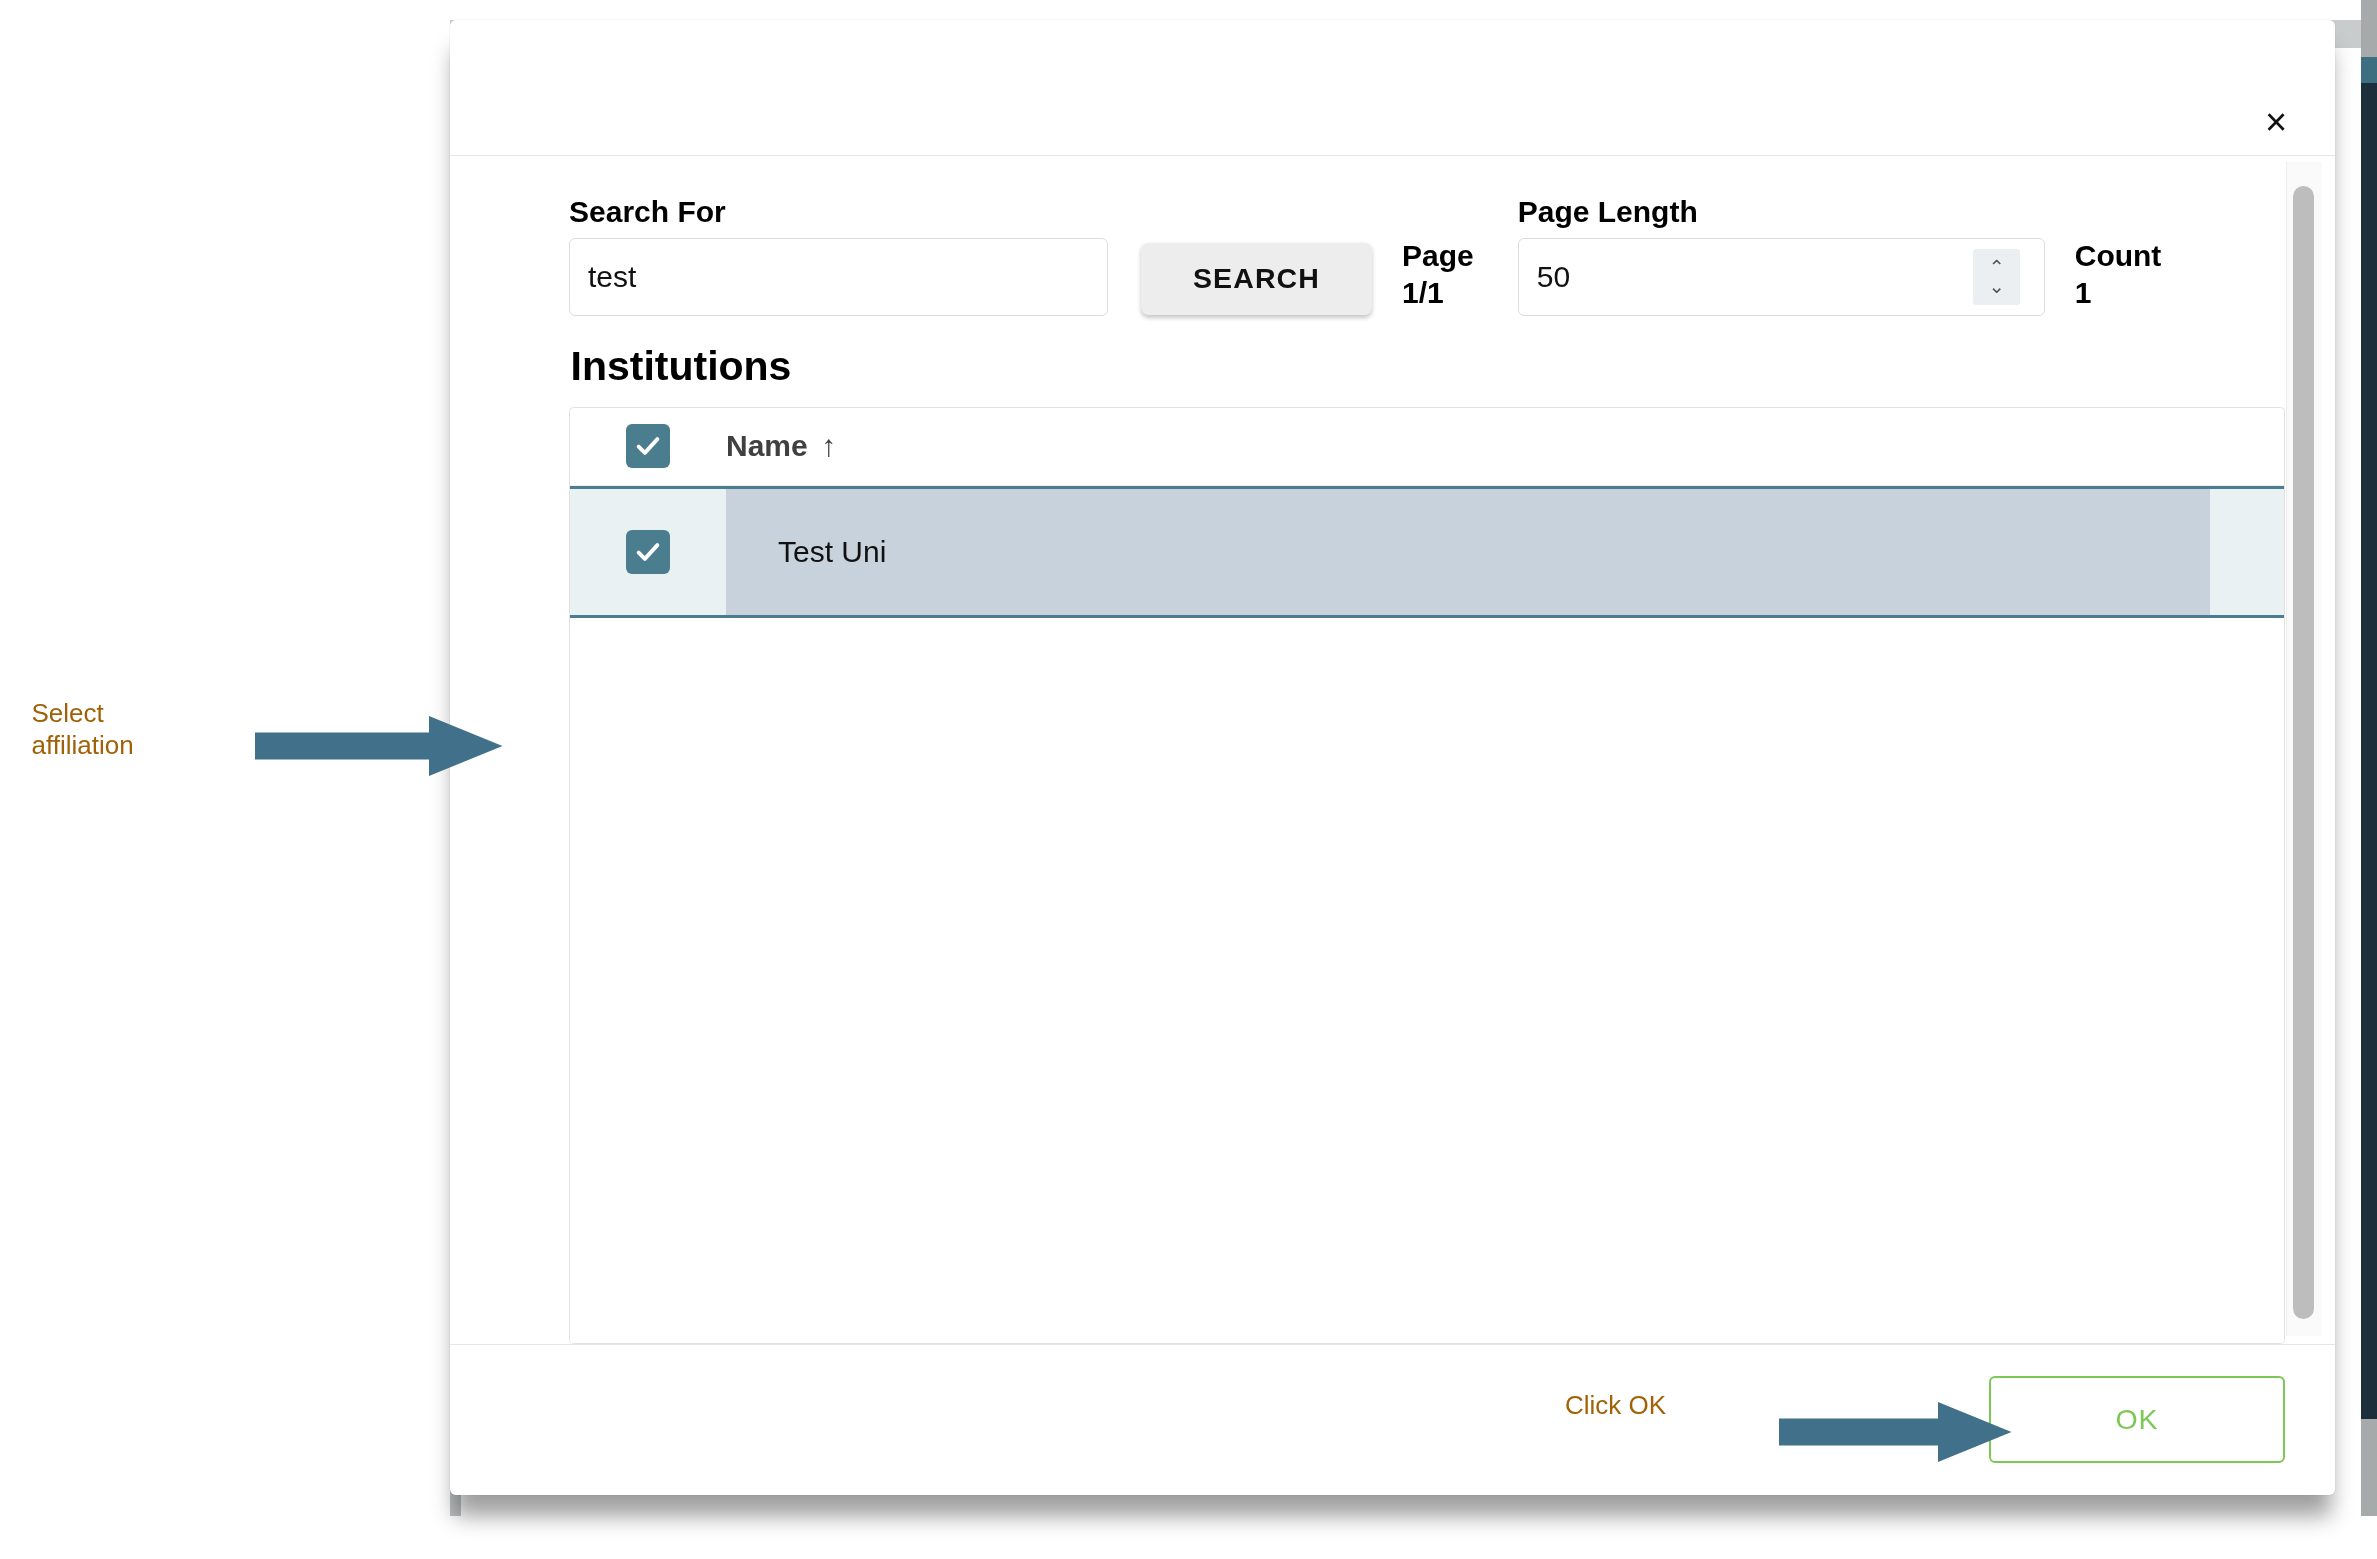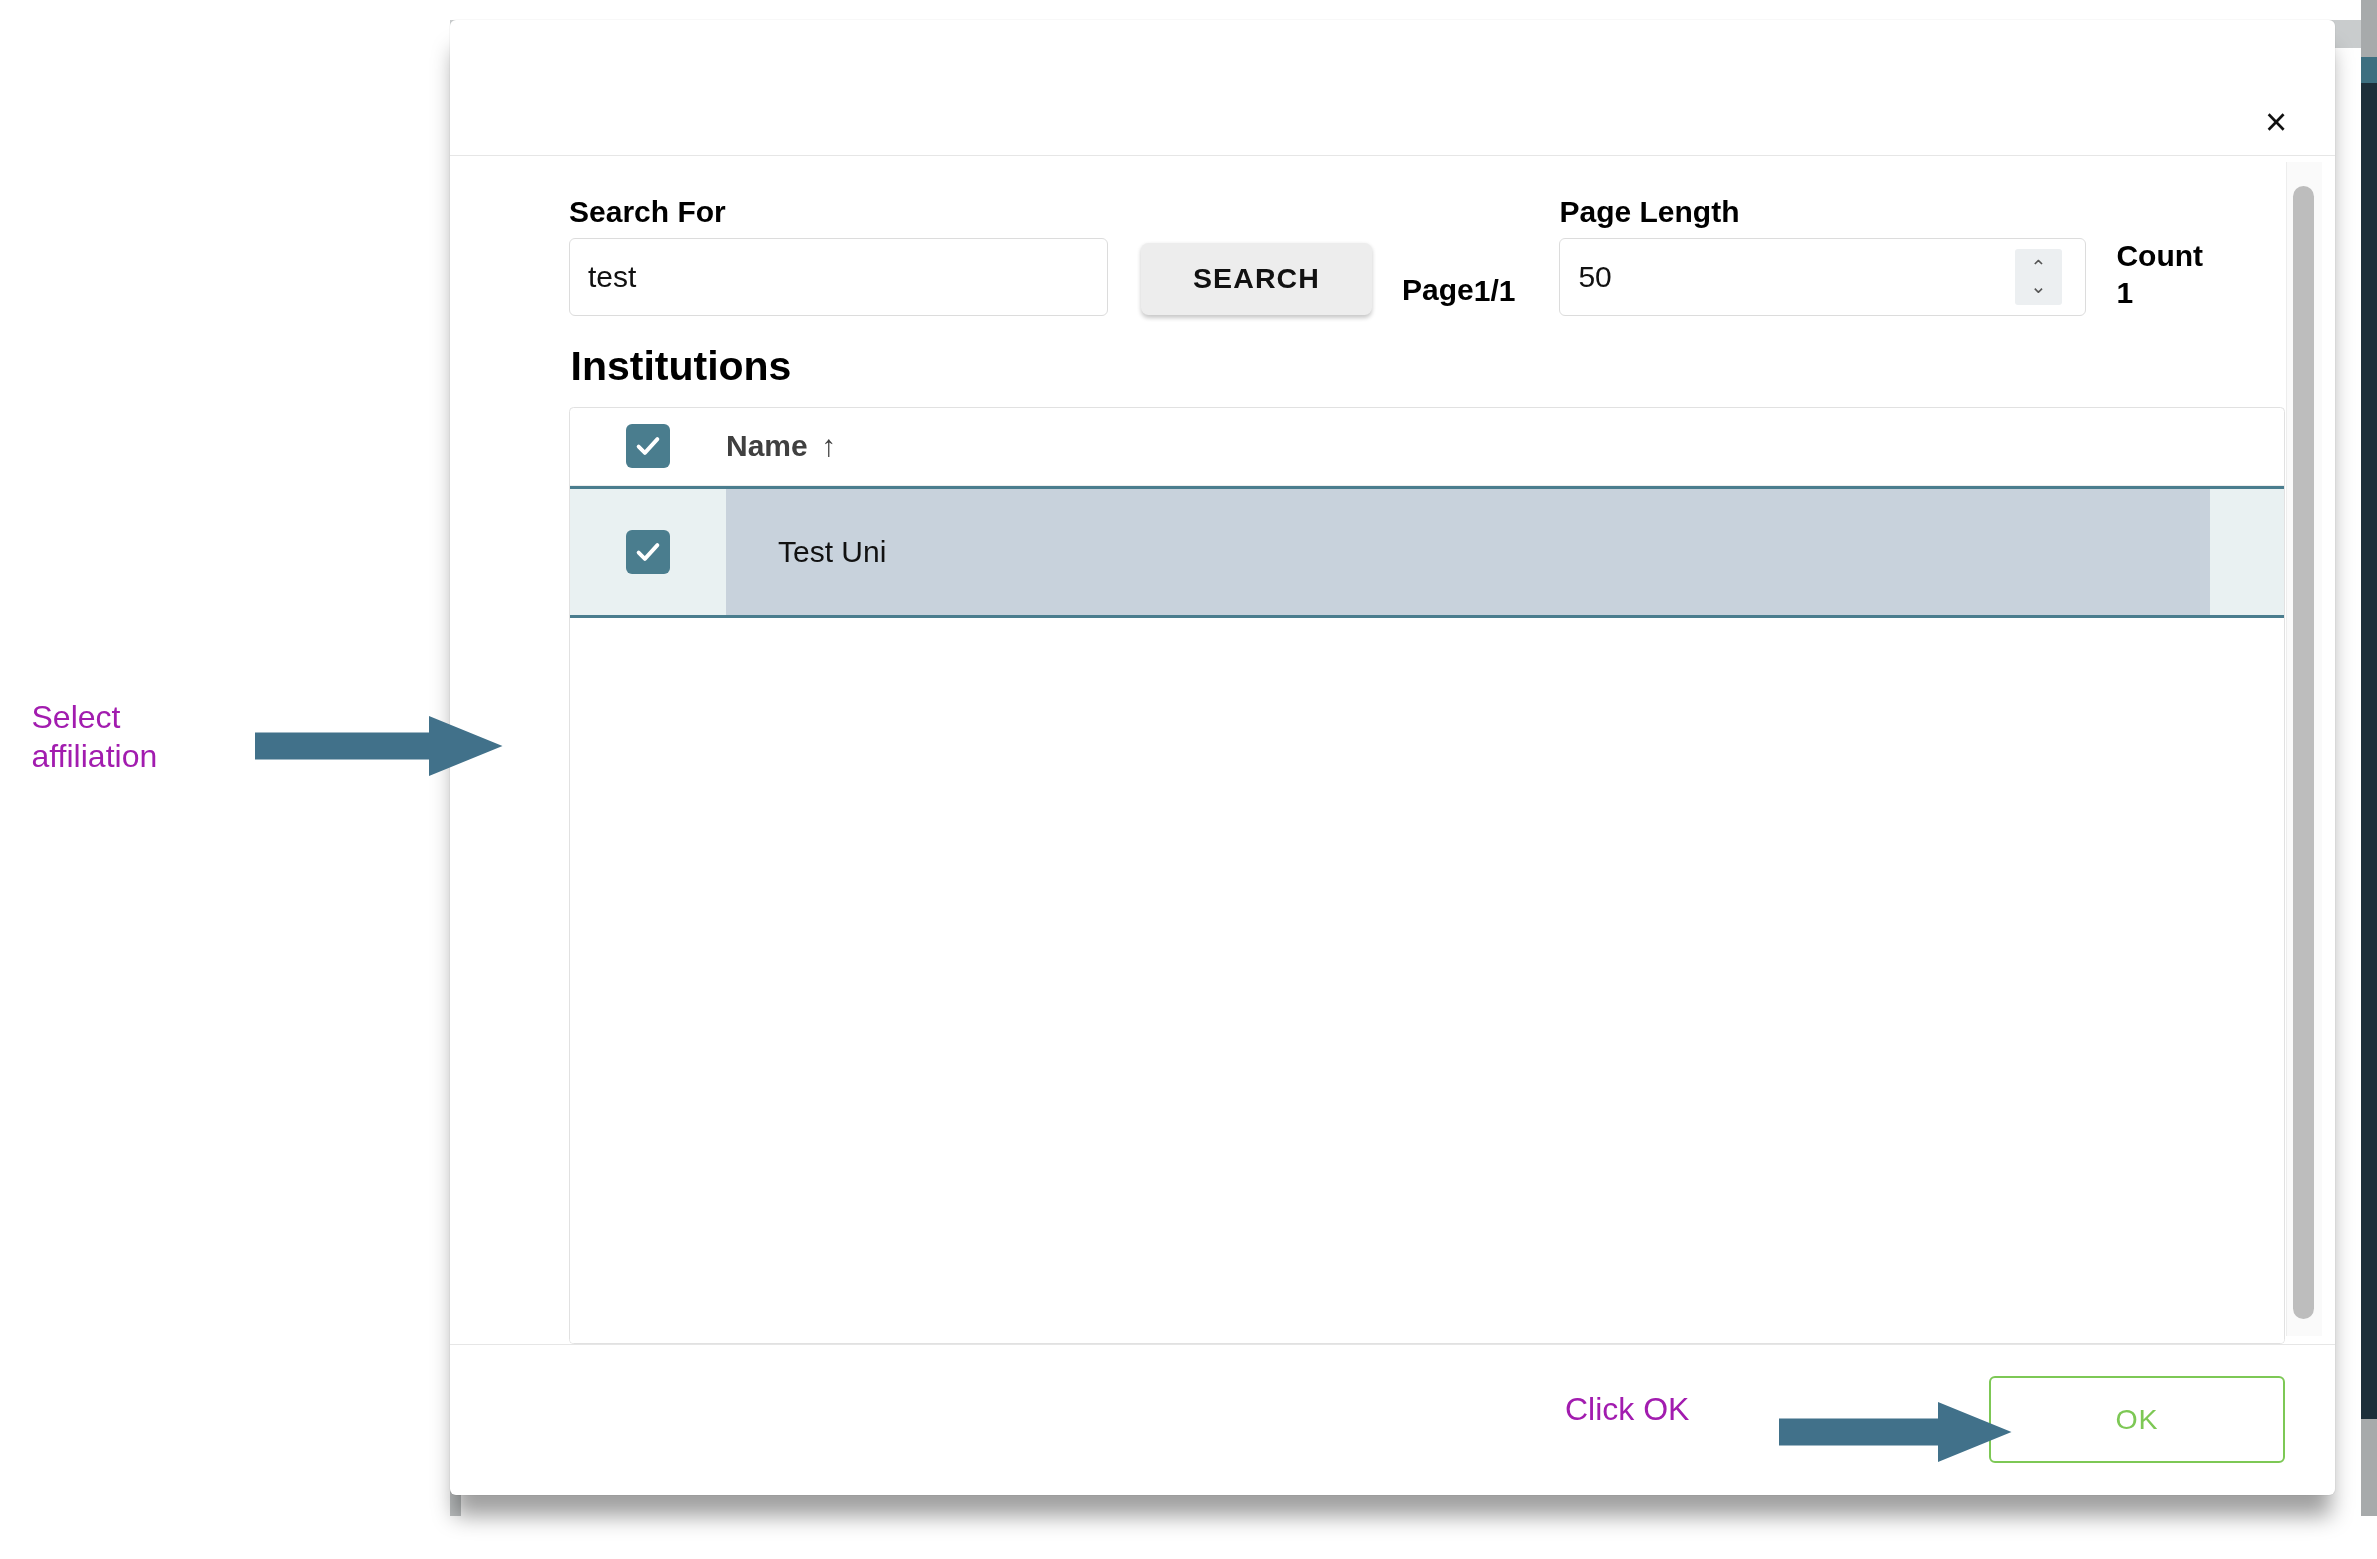--- a/index.html
+++ b/index.html
@@ -126,21 +126,21 @@
     margin-left:33px; margin-bottom:1.5px;
     width:231px; height:72px;
     background:#ededed; border:none; border-radius:7.5px;
     font-size:28.5px; font-weight:700; letter-spacing:1.1px; color:#111;
     box-shadow:0 2.3px 4.5px rgba(0,0,0,.22);
     cursor:pointer;
     font-family:"Liberation Sans", sans-serif;
   }
   #page-group{
     margin-left:30px; margin-bottom:6px;
-    display:flex; flex-direction:row; line-height:1.12;align-items:center;
+    display:flex; flex-direction:column; line-height:1.12;
   }
   #page-group .field-label{ margin-bottom:4.5px; }
   .plain-val{ font-size:30px; font-weight:700; color:#000; }
   #pagelen-group{ margin-left:44px; }
   #pagelen-box{
     width:527px; position:relative; padding-right:16px;
   }
   #pagelen-value{ flex:1; }
   #spinner{
     width:47px; height:56px; margin-right:7.5px;
@@ -209,21 +209,21 @@
   #ok-btn{
     width:296px; height:87px;
     background:#ffffff; border:2.3px solid #7dc855; border-radius:6px;
     color:#7dc855; font-size:28.5px; font-weight:500; letter-spacing:0.8px;
     cursor:pointer;
     font-family:"Liberation Sans", sans-serif;
   }
 
   
   .anno-text{
-    position:absolute; color:#a21caf; font-size:32px; line-height:1.22;
+    position:absolute; color:#a16207; font-size:26px; line-height:1.22;
     font-family:"Liberation Sans", sans-serif; white-space:pre-line;
   }
   #anno-select{ left:31.5px; top:698px; width:360px; }
   #anno-ok{ left:1565px; top:1390px; }
   .anno-arrow{ position:absolute; }
 </style>
 </head>
 <body>
 
 <div id="bg-app">

